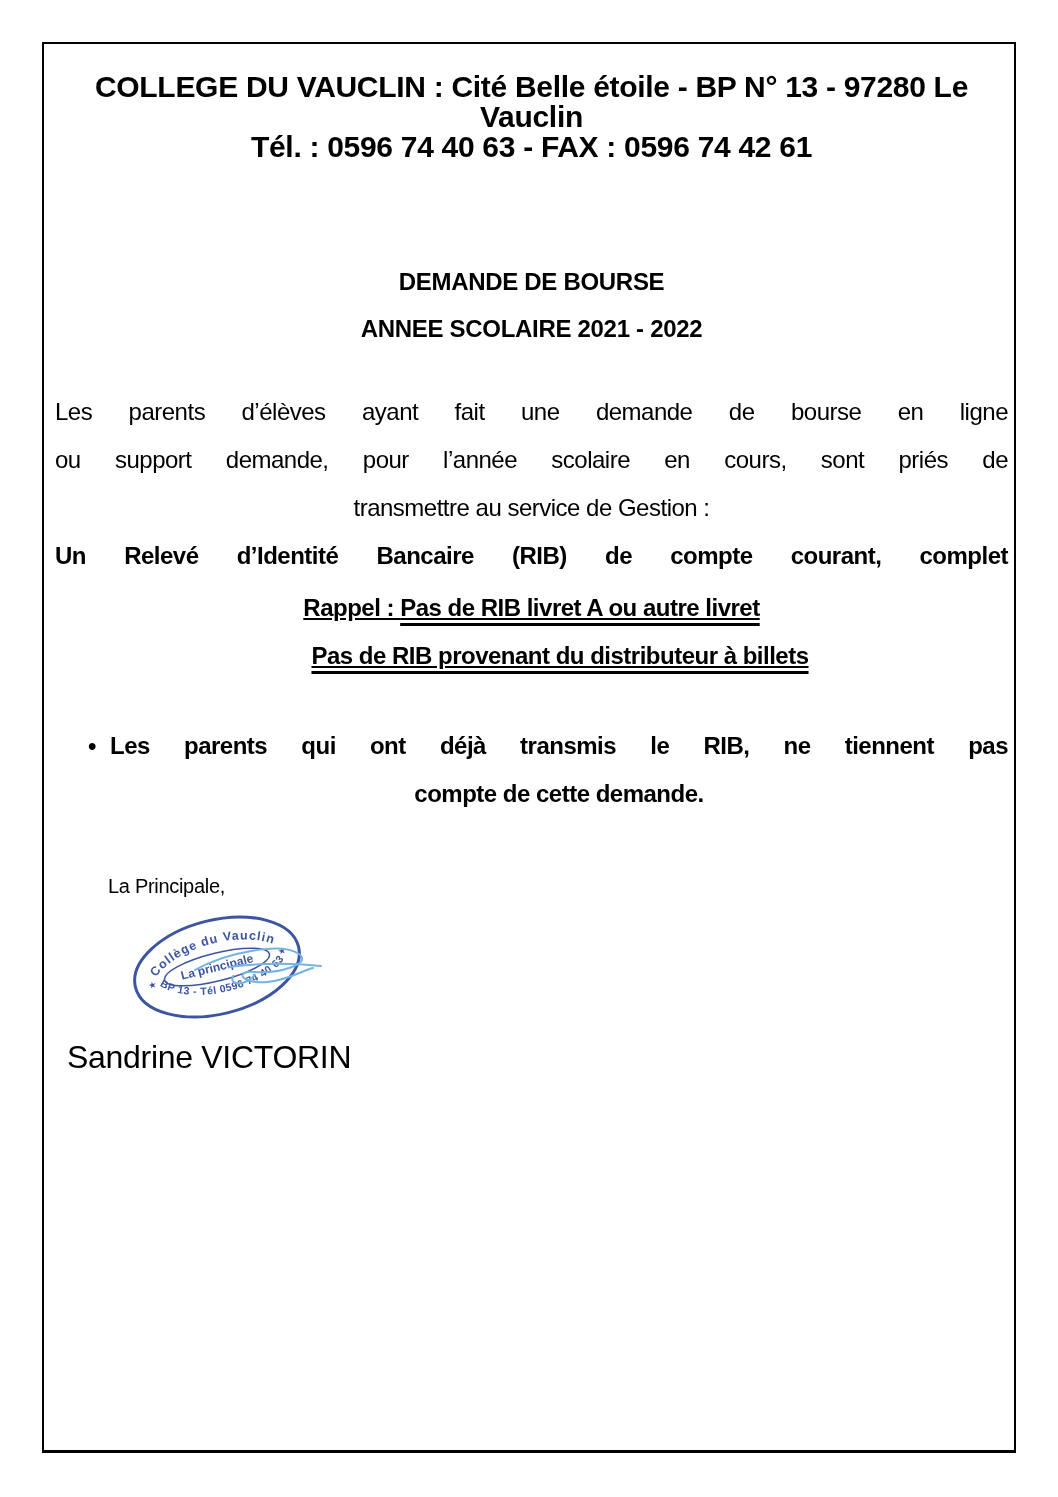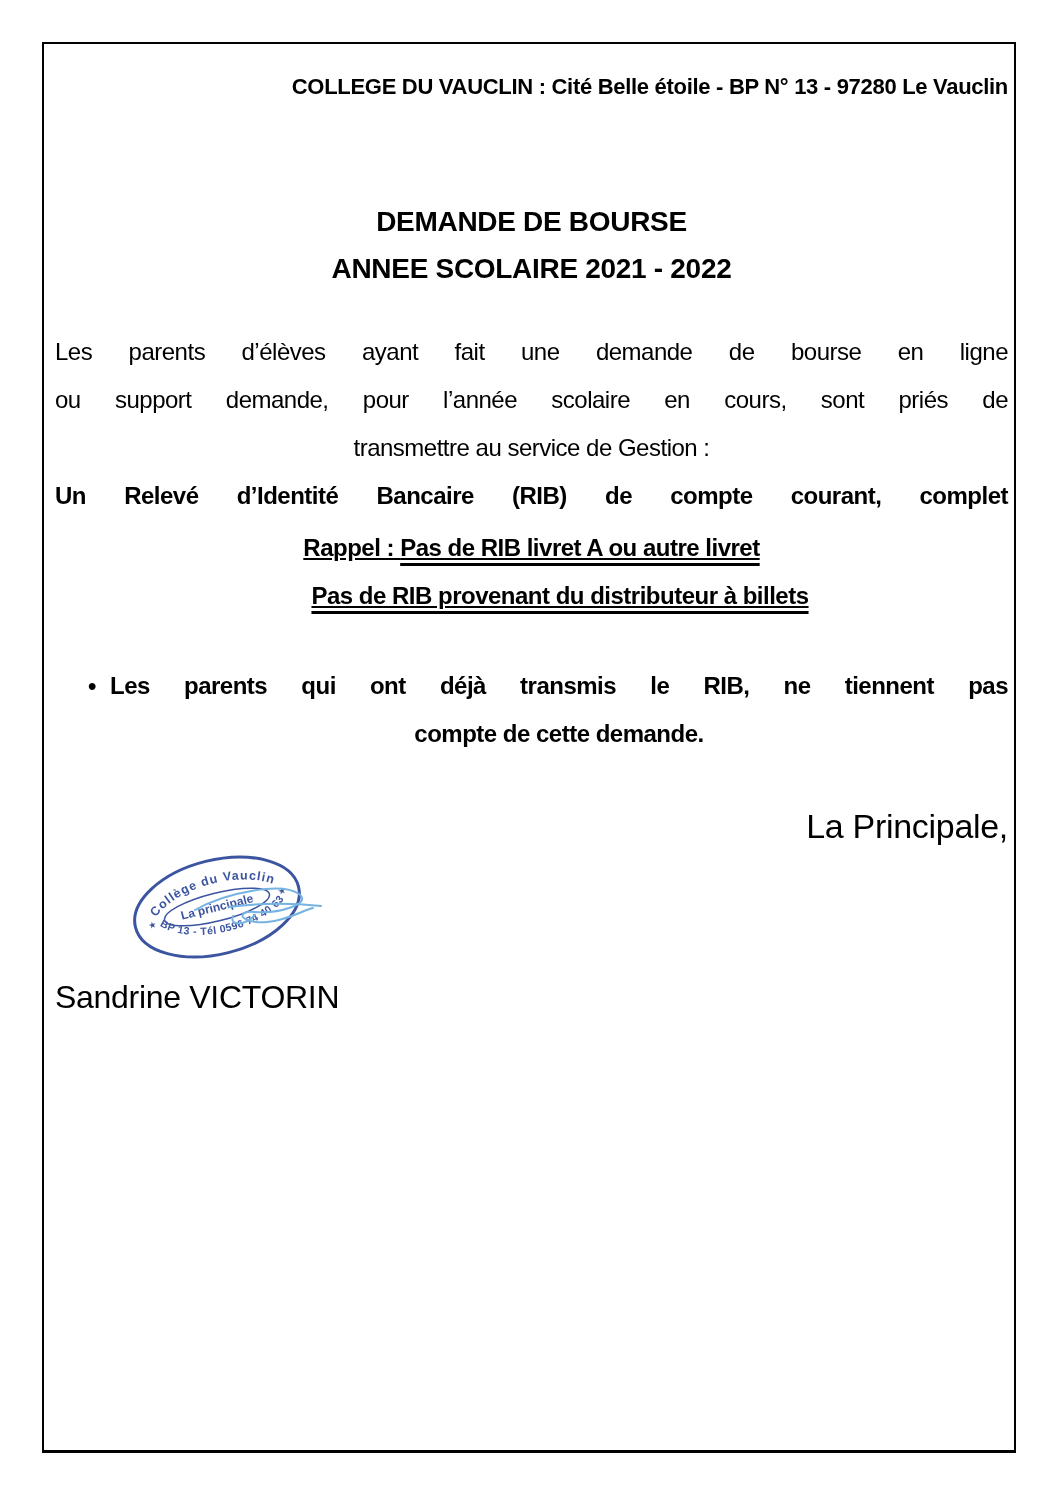--- a/index.html
+++ b/index.html
@@ -21,31 +21,31 @@
     left: 42px;
     top: 42px;
     width: 974px;
     height: 1411px;
     box-sizing: border-box;
     border: 2px solid #000000;
     border-bottom-width: 3px;
     padding: 28px 6px 0 11px;
   }
   .header {
-    text-align: right;
+    text-align: center;
     font-weight: bold;
-    font-size: 22px;
+    font-size: 30px;
     line-height: 30px;
     letter-spacing: -0.3px;
   }
   .doc-title {
     margin-top: 96px;
     text-align: center;
     font-weight: bold;
-    font-size: 28px;
+    font-size: 24px;
     line-height: 47px;
     letter-spacing: -0.3px;
   }
   .bodytext {
     font-size: 24px;
     line-height: 48px;
     letter-spacing: -0.5px;
   }
   .block { margin-top: 0; }
   .mt16 { margin-top: 4px; text-decoration: underline; }
@@ -70,47 +70,48 @@
   }
   .bullet-marker {
     flex: 0 0 auto;
     width: 22px;
     margin-left: 33px;
     font-weight: bold;
   }
   .bullet-text { flex: 1 1 auto; }
   .sig-block { margin-top: 50px; }
   .sig-role {
-    font-size: 34px;
+    font-size: 20px;
     line-height: 36px;
     padding-left: 53px;
     letter-spacing: -0.3px;
-    text-align: right;
   }
   .stamp-wrap {
     margin-left: 62px;
     margin-top: 8px;
     width: 230px;
     height: 112px;
   }
   .sig-name {
     font-size: 32px;
     line-height: 38px;
     margin-top: 14px;
     letter-spacing: -0.3px;
+    margin-left: 12px;
   }
 </style>
 </head>
 <body>
 
 <div class="page">
   <div class="doc-border">
 
     <div class="header">
       <div>COLLEGE DU VAUCLIN : Cité Belle étoile - BP N° 13 - 97280 Le Vauclin</div>
+      <div>Tél. : 0596 74 40 63 - FAX : 0596 74 42 61</div>
     </div>
 
     <div class="doc-title">
       <div>DEMANDE DE BOURSE</div>
       <div>ANNEE SCOLAIRE 2021 - 2022</div>
     </div>
 
     <div class="bodytext block" style="margin-top:36px">
       <div class="jline">Les parents d’élèves ayant fait une demande de bourse en ligne</div>
       <div class="jline">ou support demande, pour l’année scolaire en cours, sont priés de</div>

